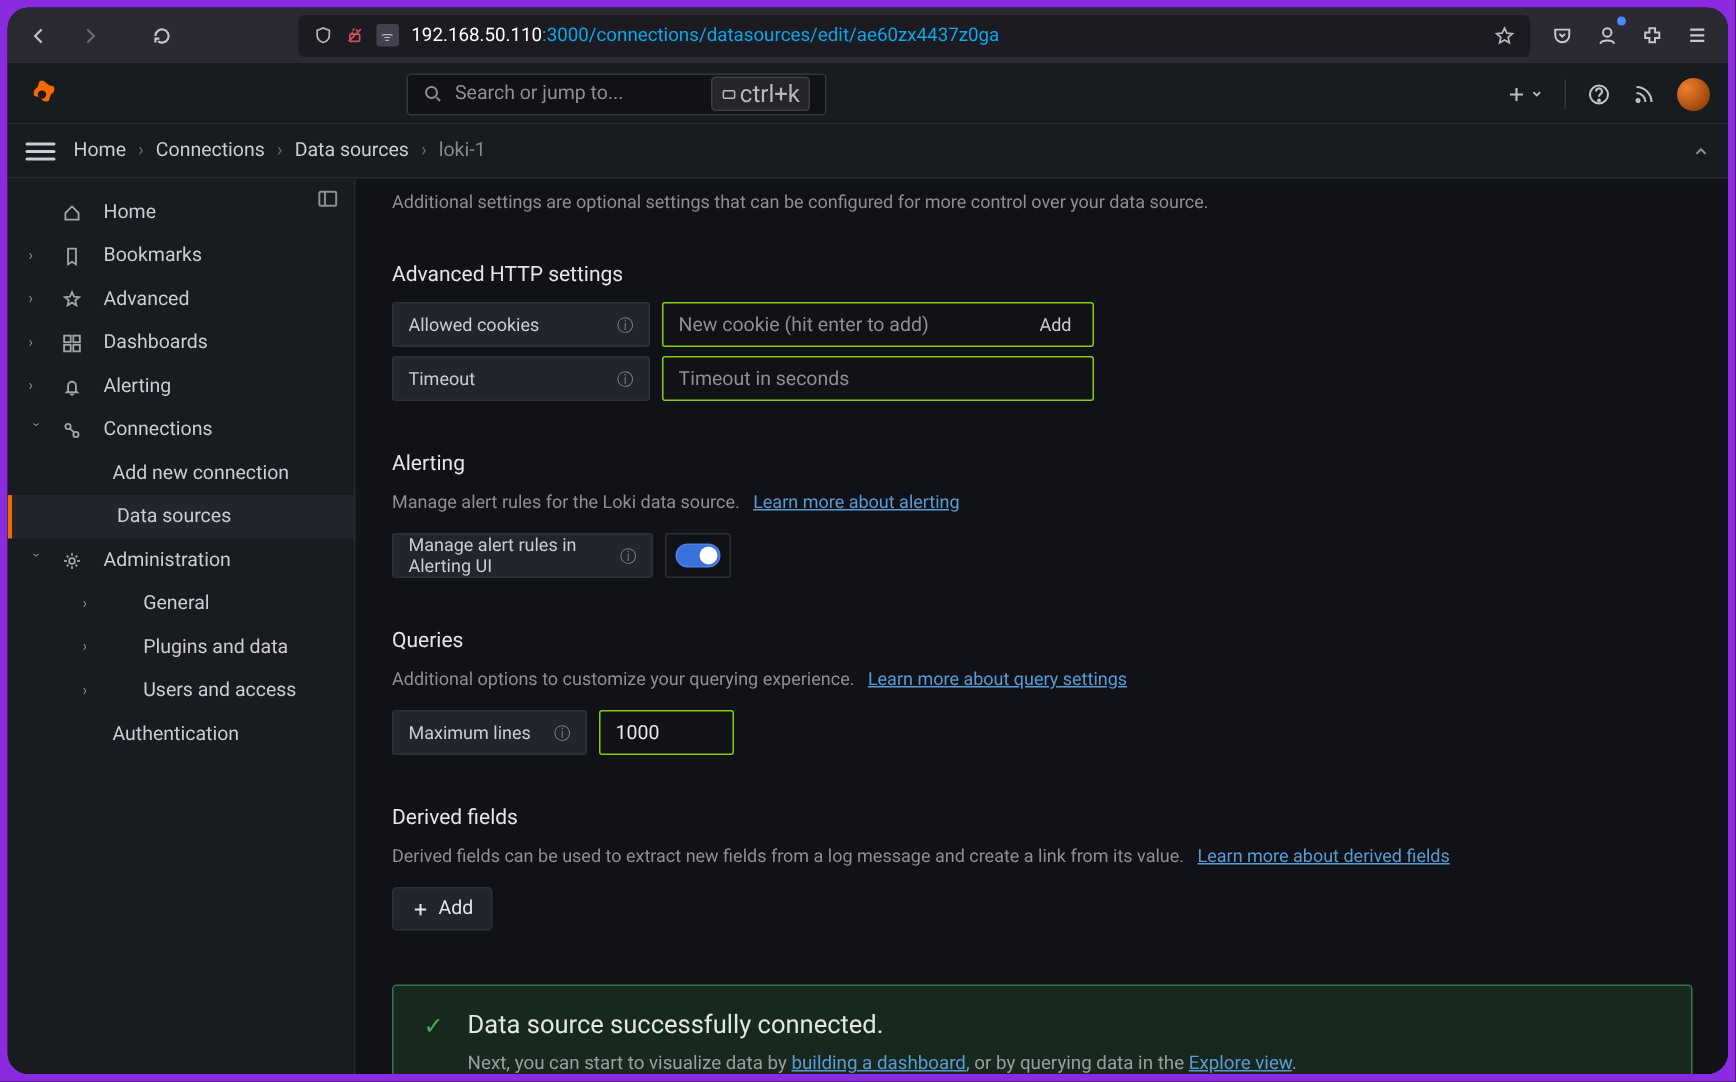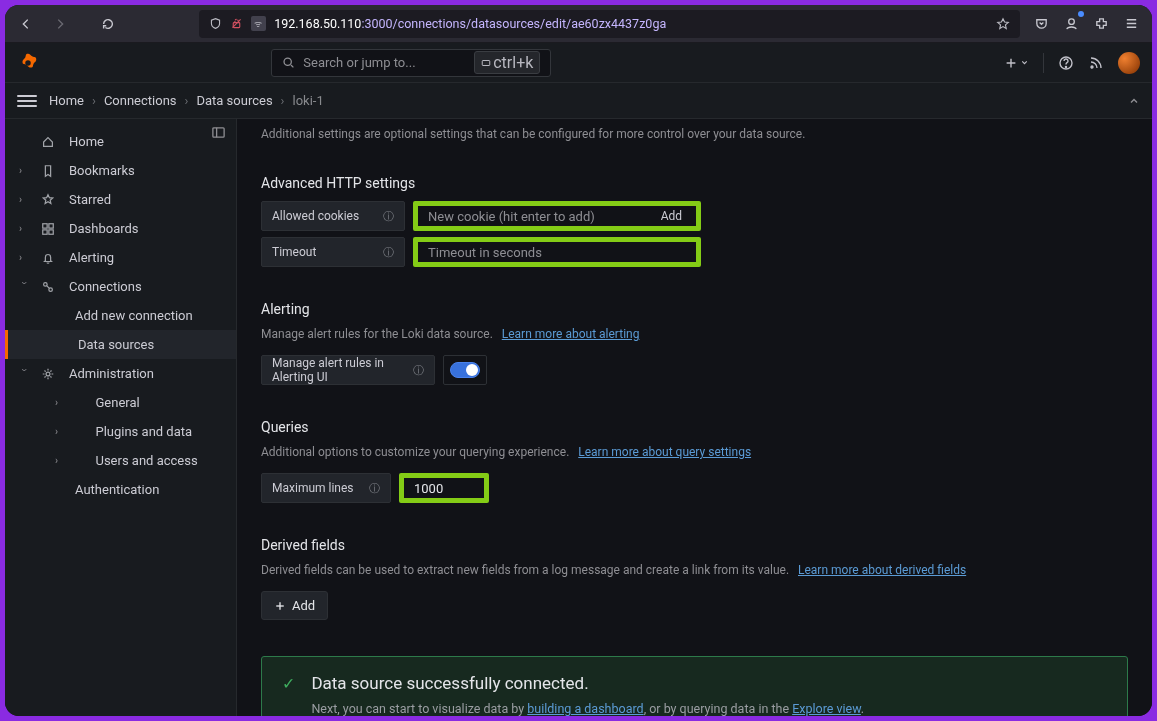--- a/index.html
+++ b/index.html
@@ -45,21 +45,21 @@
     background: #1c1b22;
     border-radius: 4px;
     display: flex;
     align-items: center;
     padding: 0 10px;
     gap: 8px;
     color: #b8b8c0;
     font-size: 12.5px;
   }
   .url-bar .ip { color: #fff; }
-  .url-bar .path { color: #c4b5fd; }
+  .url-bar .path { color: #0ea5e9; }
   .url-right { margin-left: auto; display:flex; gap:6px; align-items:center; }
   .chrome-right { display:flex; gap:4px; align-items:center; }
   
   .app-header {
     height: 40px;
     background: #181b1f;
     border-bottom: 1px solid #26292d;
     display: flex;
     align-items: center;
     padding: 0 12px;
@@ -146,29 +146,29 @@
     background:#111217;
     overflow-y:auto;
     padding: 0 24px 20px 24px;
     color:#ccccd4;
     font-size:13px;
   }
   .hint { font-size:12px; color:#8e8e93; }
   .section-title { font-size:14px; color:#e4e5e9; margin-top:34px; margin-bottom:10px; }
   .row { display:flex; gap:8px; margin-bottom:6px; align-items:stretch; }
   .label-box {
-    width:144px; background:#22252b; border:1px solid #2d3035;
+    width:172px; background:#22252b; border:1px solid #2d3035;
     display:flex; align-items:center; justify-content:space-between;
     padding:0 10px; font-size:12px; color:#ccccd4; height:30px;
     border-radius:2px;
   }
   .info-icon { color:#7c7f85; font-size:11px; }
   .input-box {
     flex:1; max-width:288px; height:30px;
-    background:#111217; border:5px solid #84cc16; border-radius:2px;
+    background:#111217; border:1px solid #84cc16; border-radius:2px;
     display:flex; align-items:center; padding:0 10px;
     color:#8e8e93; font-size:13px;
   }
   .input-small { max-width:90px; }
   .add-link { color:#ccccd4; font-size:12px; margin-left:auto; padding-right:4px; }
   .link { color:#5b9bd5; text-decoration:underline; cursor:pointer; }
   .toggle-wrap { display:flex; align-items:center; gap:10px; }
   .toggle {
     width:30px; height:16px; border-radius:10px; background:#3871dc;
     border:1px solid #4a82ec; position:relative;
@@ -357,21 +357,21 @@
           </span>
         <span>Bookmarks</span>
       </div>
       <div class="side-item">
         <span class="chev">›</span>
         <span class="icon">
             <svg width="14" height="14" viewBox="0 0 16 16" stroke="currentColor" fill="none" stroke-width="1.4">
               <path d="M8 2l1.6 3.4 3.8.4-2.9 2.5.8 3.7L8 10l-3.3 2 .8-3.7L2.6 5.8l3.8-.4z"></path>
             </svg>
           </span>
-        <span>Starred</span>
+        <span>Advanced</span>
       </div>
       <div class="side-item">
         <span class="chev">›</span>
         <span class="icon">
             <svg width="14" height="14" viewBox="0 0 16 16" stroke="currentColor" fill="none" stroke-width="1.4">
               <rect x="2" y="2" width="5" height="5"></rect>
               <rect x="9" y="2" width="5" height="5"></rect>
               <rect x="2" y="9" width="5" height="5"></rect>
               <rect x="9" y="9" width="5" height="5"></rect>
             </svg>

